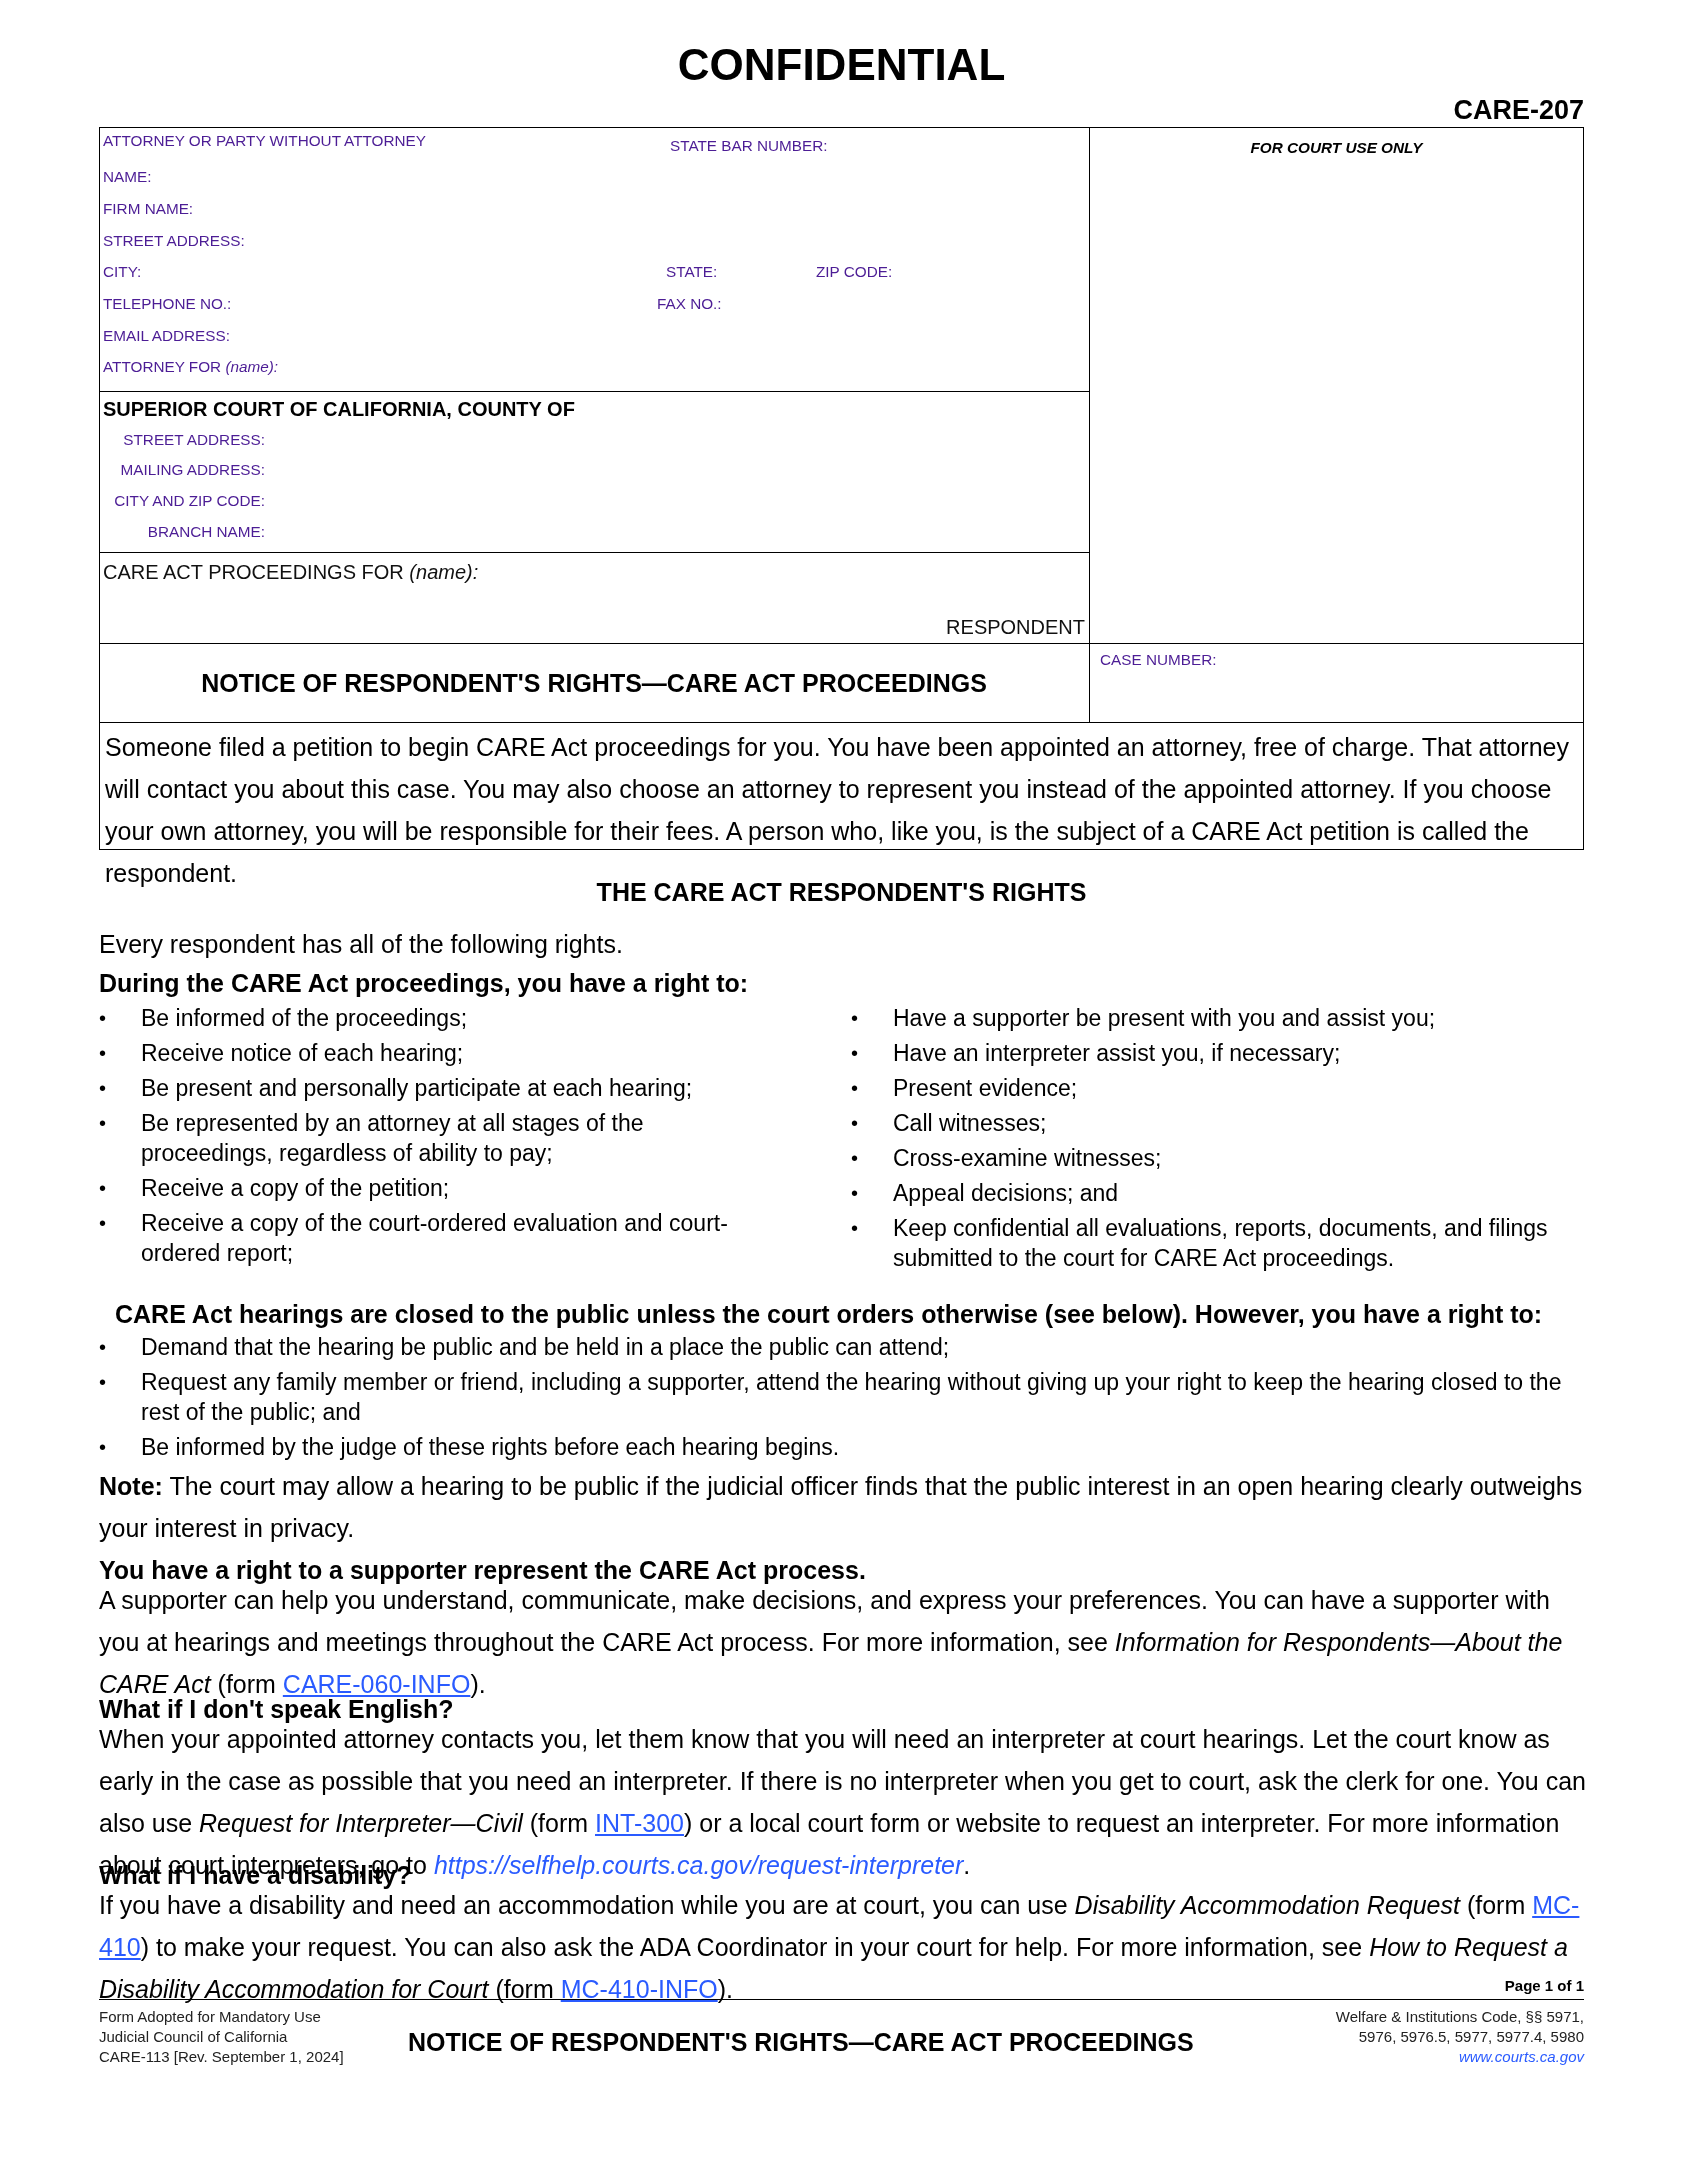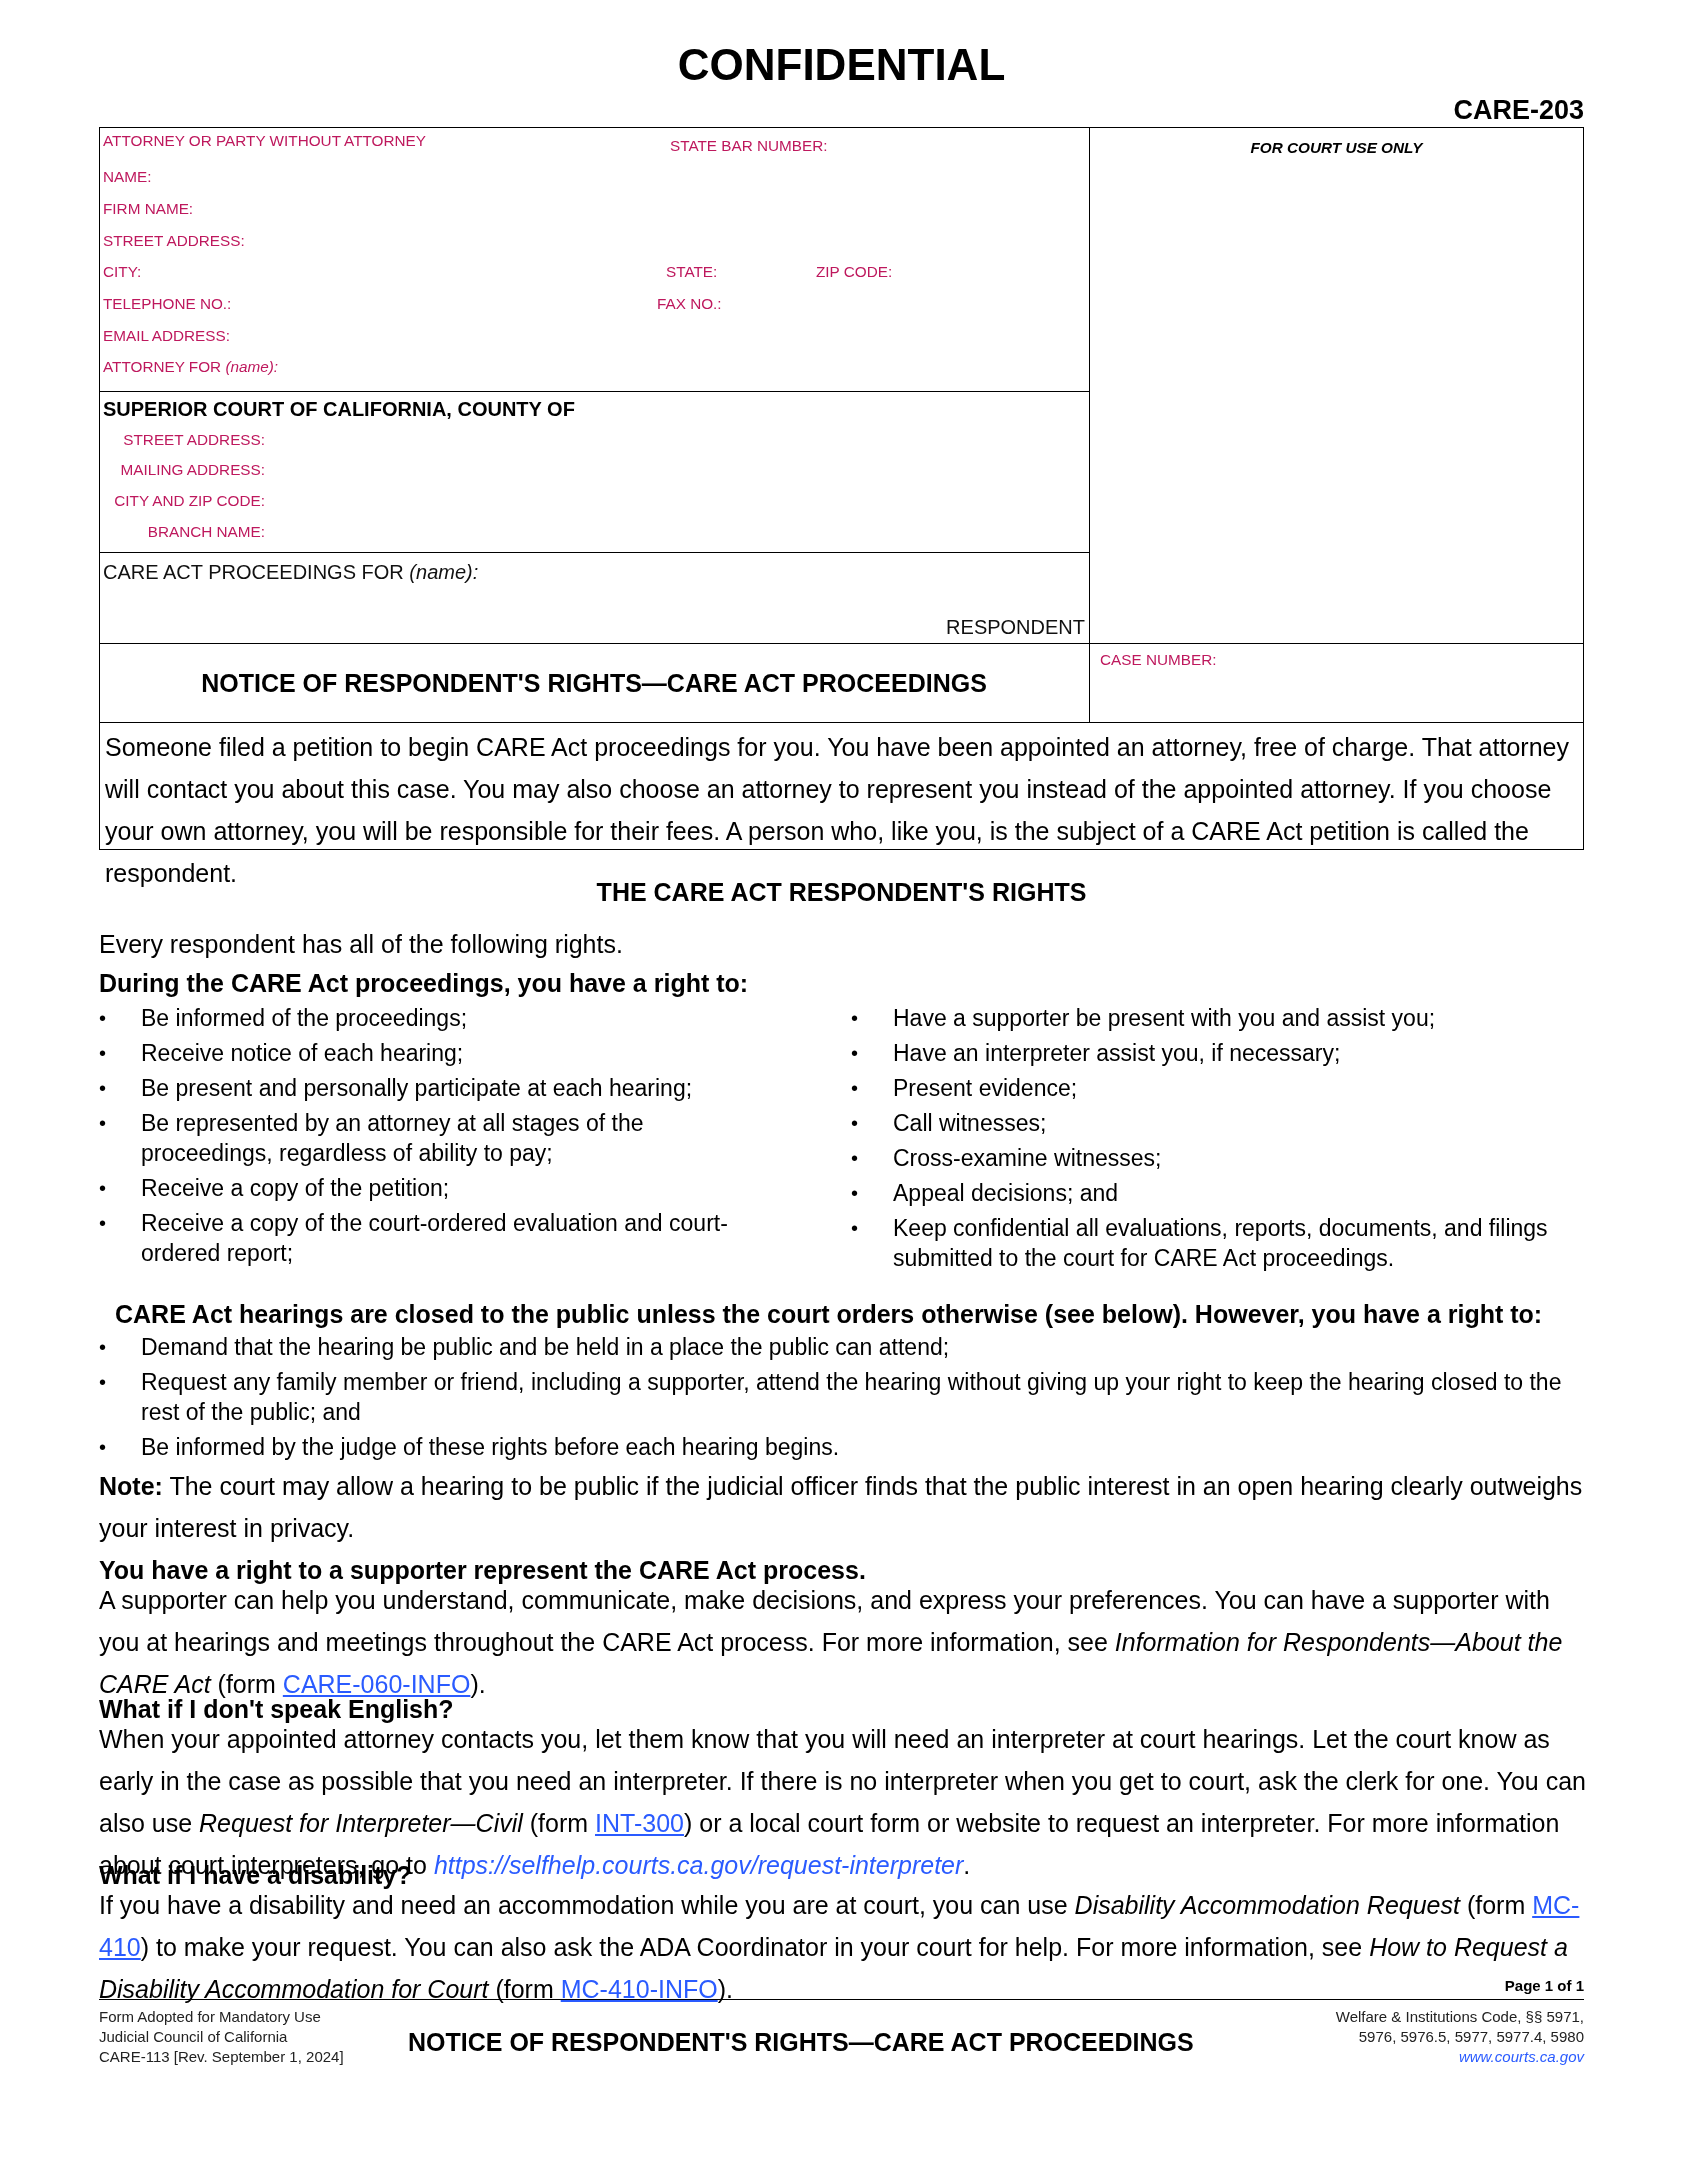--- a/index.html
+++ b/index.html
@@ -1,37 +1,37 @@
 <!DOCTYPE html>
 <html><head>
 <meta charset="utf-8">
 <style>
   html, body { margin: 0; padding: 0; background: #ffffff; }
   body { width: 1683px; height: 2178px; position: relative; overflow: hidden;
          font-family: "Liberation Sans", sans-serif; color: #000; }
   .abs { position: absolute; }
-  .small { font-size: 15.3px; color: #be185d; white-space: nowrap; }
+  .small { font-size: 15.3px; color: #4c1d95; white-space: nowrap; }
   .body-text { font-size: 25px; line-height: 42px; }
   .bold { font-weight: bold; }
   .italic { font-style: italic; }
   .link { color: #2a5bff; text-decoration: underline; }
   .link-plain { color: #2a5bff; font-style: italic; }
   .hline { position: absolute; height: 0; border-top: 1.6px solid #000; }
   .vline { position: absolute; width: 0; border-left: 1.6px solid #000; }
   ul.bullets { list-style: none; margin: 0; padding: 0; }
   ul.bullets li { position: relative; padding-left: 42px; font-size: 23px; line-height: 30px; }
   ul.bullets li::before { content: "\2022"; position: absolute; left: 0; top: 0; font-size: 20px; }
   .col-list li { margin-bottom: 5px; }
   .tight li { margin-bottom: 5px; }
 </style>
 </head>
 <body>
 
 <div class="abs bold" style="left:0; width:1683px; top:40px; text-align:center; font-size:44px;">CONFIDENTIAL</div>
-<div class="abs bold" style="right:99px; top:95px; font-size:27px;">CARE-203</div>
+<div class="abs bold" style="right:99px; top:95px; font-size:27px;">CARE-207</div>
 
 <div>
   <div class="hline" style="left:99px; width:1485px; top:127px;"></div>
   <div class="vline" style="left:99px; top:127px; height:723px;"></div>
   <div class="vline" style="left:1583px; top:127px; height:723px;"></div>
   <div class="vline" style="left:1089px; top:127px; height:595px;"></div>
   <div class="hline" style="left:99px; width:990px; top:391px;"></div>
   <div class="hline" style="left:99px; width:990px; top:552px;"></div>
   <div class="hline" style="left:99px; width:1485px; top:643px;"></div>
   <div class="hline" style="left:99px; width:1485px; top:722px;"></div>

